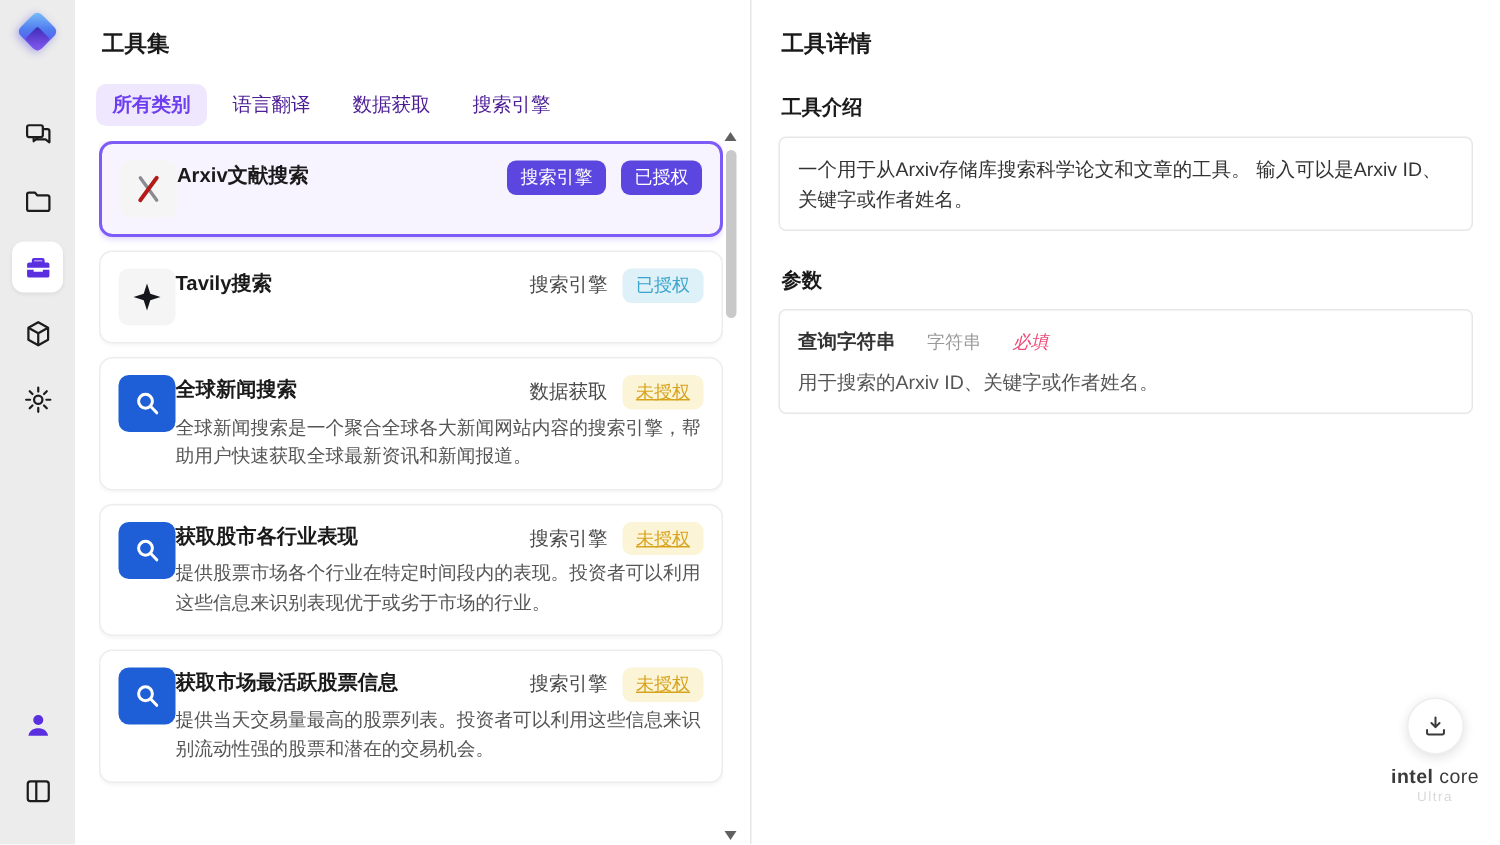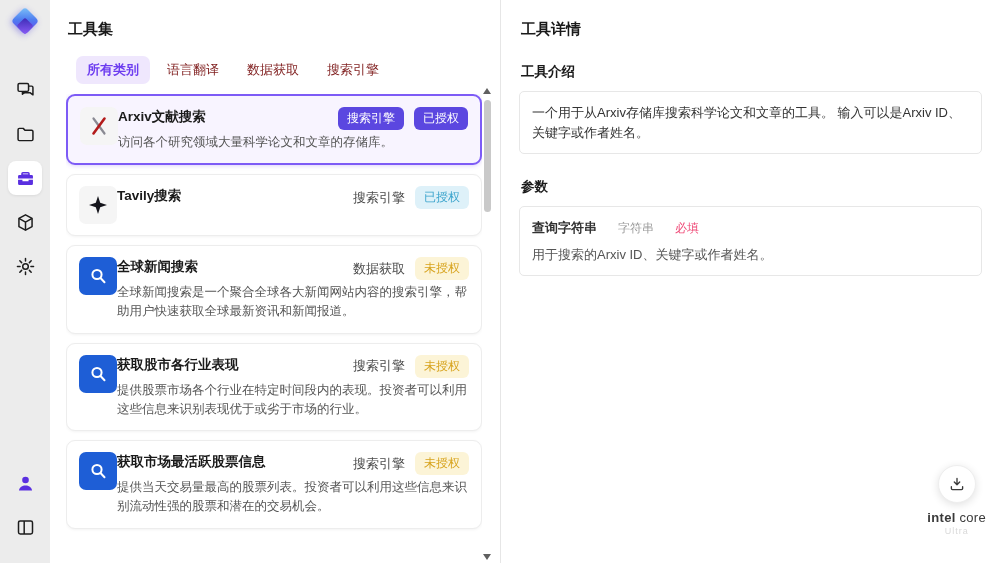--- a/index.html
+++ b/index.html
@@ -17,57 +17,57 @@
     background:linear-gradient(135deg,#3b2bb5,#8a5cf5); transform:rotate(45deg); border-radius:2px; }
   .rail-btn { width:34px; height:34px; border-radius:8px; display:flex; align-items:center; justify-content:center; margin:5px 0; cursor:pointer; }
   .rail-btn svg { width:21px; height:21px; }
   .rail-btn.active { background:#fff; box-shadow:0 1px 3px rgba(0,0,0,.08); }
   .rail-spacer { flex:1; }
 
   
   .list-col { width:450px; background:#fff; padding:14px 0 0 16px; position:relative; }
   .page-title { font-size:15px; font-weight:bold; margin:6px 0 12px 2px; }
   .tabs { display:flex; align-items:center; gap:6px; margin:17px 0 10px -2px; }
-  .tab { font-size:13px; color:#7f1d1d; padding:5px 11px; border-radius:7px; cursor:pointer; white-space:nowrap; }
-  .tab.active { background:#efe7fd; color:#6d3df0; font-weight:bold;margin-left:12px; }
+  .tab { font-size:13px; color:#4c1d95; padding:5px 11px; border-radius:7px; cursor:pointer; white-space:nowrap; }
+  .tab.active { background:#efe7fd; color:#6d3df0; font-weight:bold; }
 
   .cards { width:416px; height:456px; overflow:hidden; display:flex; flex-direction:column; gap:9px; }
   .card { display:flex; background:#fff; border:1px solid #ededed; border-radius:9px;
     padding:11px 12px; box-shadow:0 1px 3px rgba(0,0,0,.05); cursor:pointer; flex-shrink:0; }
   .card.selected { background:#f8f4ff; border:2px solid #7d5bf6; box-shadow:0 1px 4px rgba(120,80,240,.25); }
   .tool-icon { width:38px; height:38px; border-radius:7px; flex-shrink:0; display:flex; align-items:center; justify-content:center; background:#f5f5f5; }
   .tool-icon.blue { background:#1e5ed6; }
   .tool-icon svg { width:24px; height:24px; }
   .card-body { flex:1; min-width:0; }
   .card-top { display:flex; align-items:flex-start; justify-content:space-between; gap:8px; }
   .tool-name { font-size:13.5px; font-weight:bold; line-height:1.5; }
   .tool-tags { display:flex; align-items:center; gap:10px; white-space:nowrap; }
   .cat-plain { font-size:13px; color:#4a4a4a; }
   .chip { font-size:12px; padding:3px 9px; border-radius:6px; line-height:1.4; }
   .chip-purple { background:#5b47e0; color:#fff; }
   .chip-blue   { background:#def1f9; color:#3ba4cc; }
-  .chip-amber  { background:#fcf4d7; color:#d7a31d; }
+  .chip-amber  { background:#fcf4d7; color:#d7a31d;text-decoration:underline; }
   .tool-desc { font-size:12.5px; color:#555; line-height:1.55; margin-top:3px; }
 
   
   .scrollbar { position:absolute; top:88px; bottom:3px; right:8px; width:10px; }
   .sb-arrow { width:0; height:0; border-left:4px solid transparent; border-right:4px solid transparent; margin:0 auto; }
   .sb-up   { border-bottom:6px solid #606060; }
   .sb-down { border-top:6px solid #606060; position:absolute; bottom:0; left:1px; }
   .sb-thumb { width:7px; margin:6px auto 0; height:112px; background:#c9c9c9; border-radius:4px; }
 
   
   .detail { flex:1; border-left:1px solid #e6e6e6; padding:14px 18px; position:relative; }
   .detail-title { font-size:15px; font-weight:bold; margin:6px 0 0 2px; }
   .section-h { font-size:13.5px; font-weight:bold; margin:24px 0 10px 2px; }
   .info-box { background:#fff; border:1px solid #e7e7e7; border-radius:5px; padding:11px 12px; font-size:13px; color:#333; line-height:1.5; }
   .param-line1 { display:flex; align-items:baseline; gap:21px; }
   .param-name { font-size:13px; font-weight:bold; }
   .param-type { font-size:12px; color:#999; }
-  .param-req  { font-size:12px; color:#ef4b78; }
+  .param-req  { font-size:12px; color:#ef4b78;font-style:italic; }
   .param-desc { font-size:13px; color:#555; margin-top:7px; }
 
   .corner { position:absolute; right:14px; bottom:27px; display:flex; flex-direction:column; align-items:center; }
   .dl-btn { width:38px; height:38px; border-radius:50%; background:#fff; border:1px solid #eee;
     box-shadow:0 2px 8px rgba(0,0,0,.12); display:flex; align-items:center; justify-content:center; cursor:pointer; }
   .dl-btn svg { width:18px; height:18px; }
   .brand { margin-top:7px; font-size:13px; color:#3a3a3a; letter-spacing:.3px; }
   .brand b { font-weight:bold; }
   .brand-sub { font-size:9px; color:#d9d9d9; text-align:right; margin-top:1px; letter-spacing:1px; }
 </style>
@@ -150,21 +150,20 @@
           </svg>
         </div>
         <div class="card-body">
           <div class="card-top">
             <div class="tool-name">Arxiv文献搜索</div>
             <div class="tool-tags">
               <span class="chip chip-purple">搜索引擎</span>
               <span class="chip chip-purple">已授权</span>
             </div>
           </div>
-          <div class="tool-desc">访问各个研究领域大量科学论文和文章的存储库。</div>
         </div>
       </div>
 
       <div class="card">
         <div class="tool-icon">
           <svg viewBox="0 0 24 24" fill="#15151c">
             <path d="M12 3l2.2 6.8L21 12l-6.8 2.2L12 21l-2.2-6.8L3 12l6.8-2.2z"></path>
           </svg>
         </div>
         <div class="card-body">

